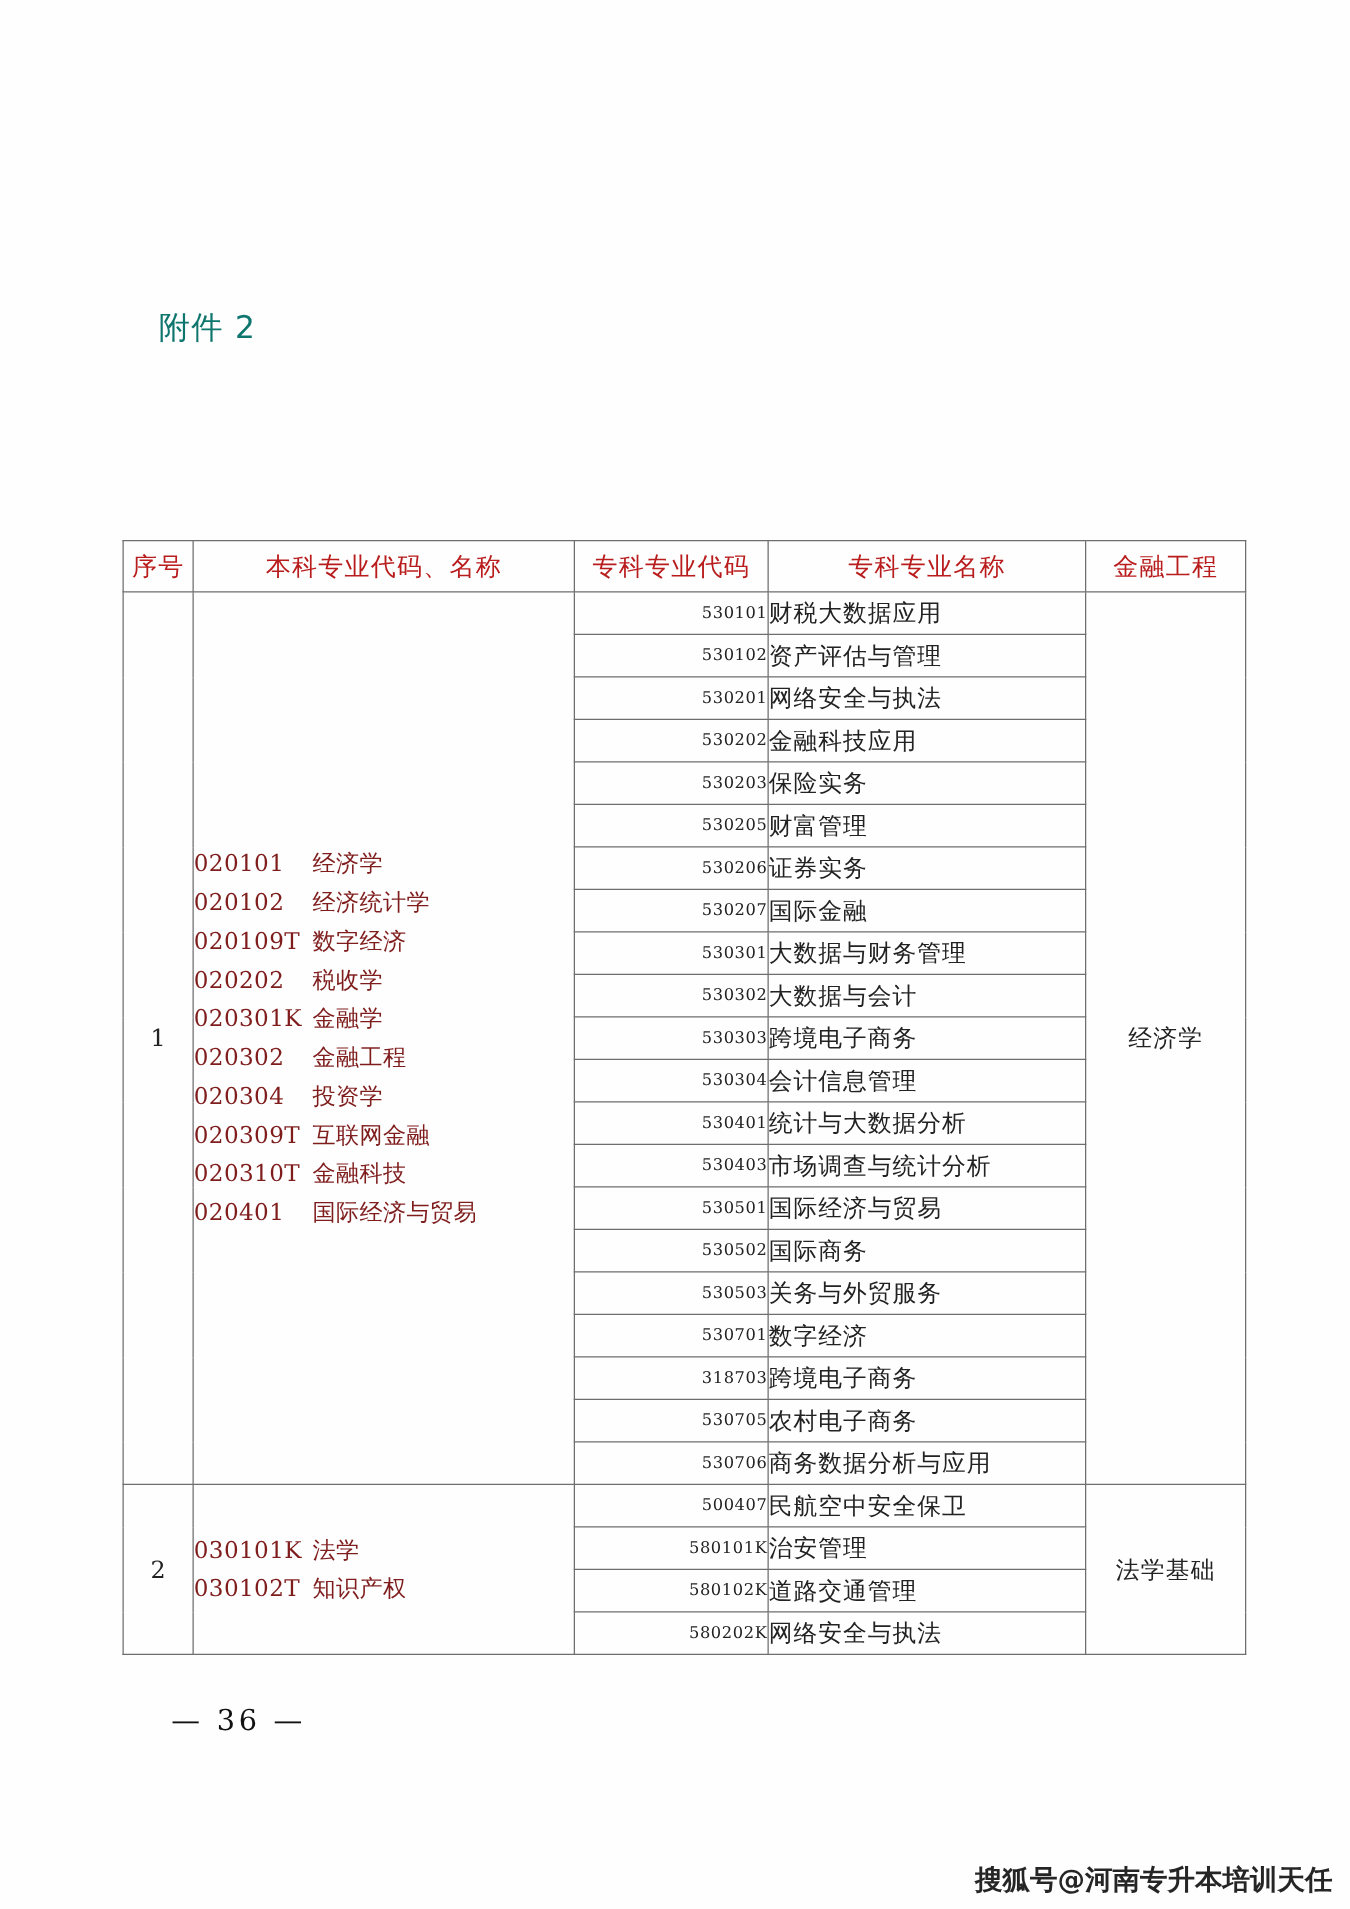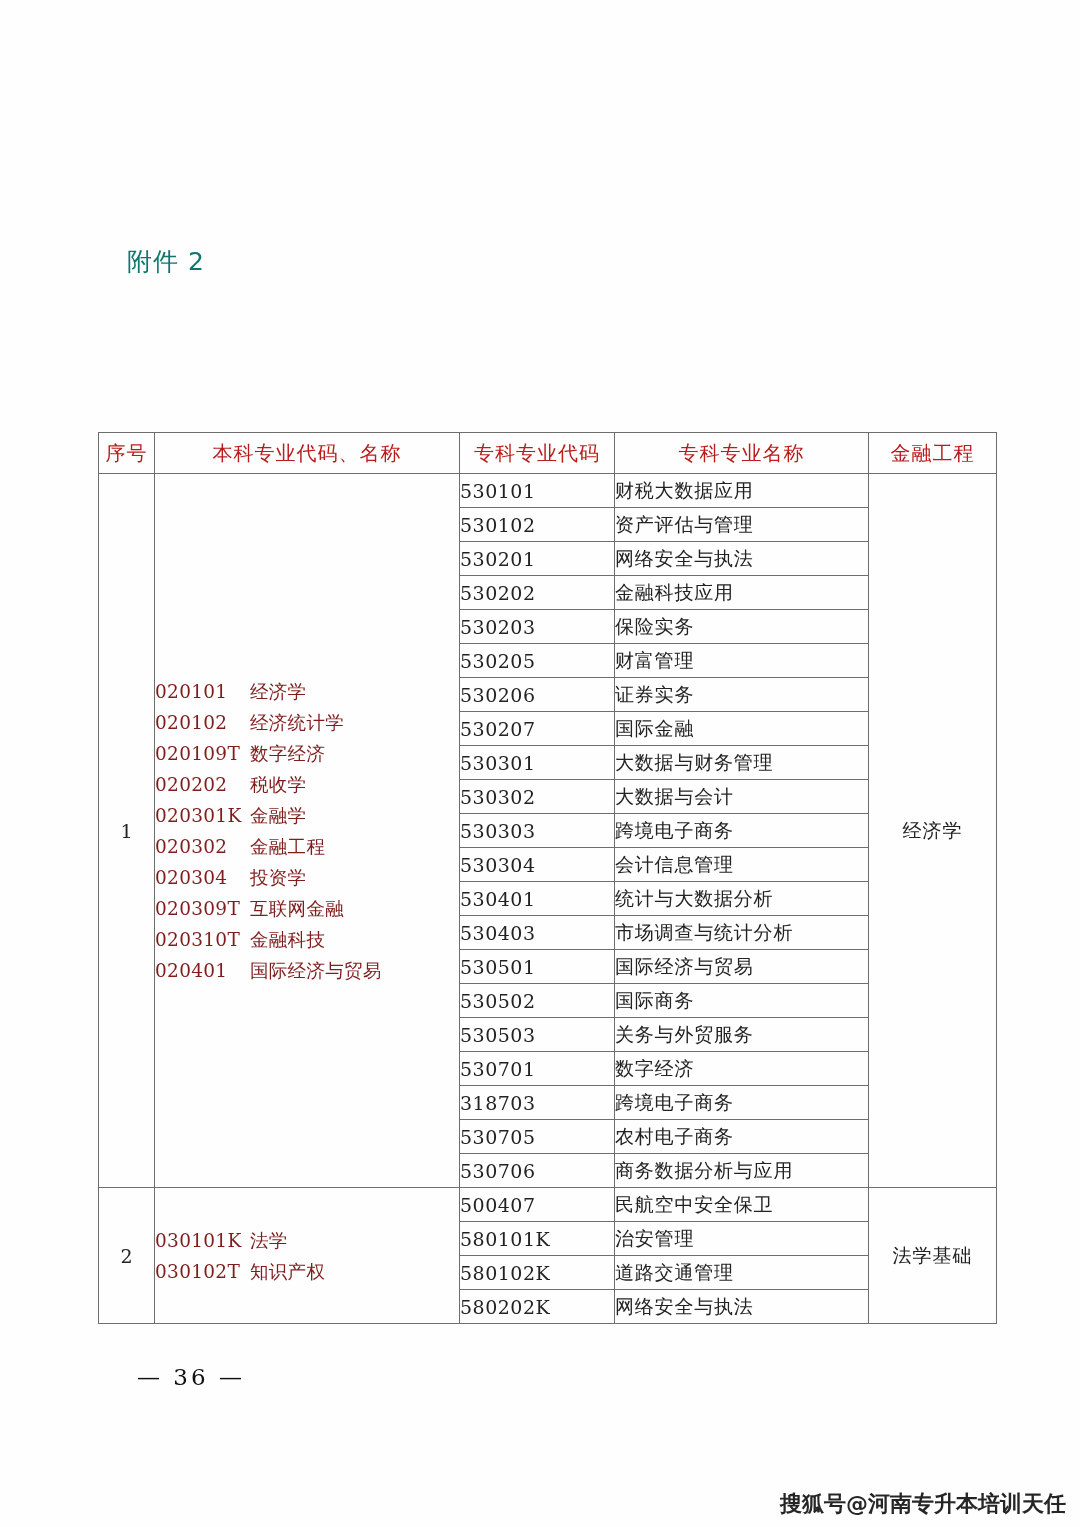--- a/index.html
+++ b/index.html
@@ -111,22 +111,22 @@
   .under-row .u-code {
     display: inline-block;
     width: 95px;
     font-family: "DejaVu Serif", "Liberation Serif", serif;
   }
   .under-row .u-name {
     display: inline-block;
   }
 
   td.code-cell {
-    text-align: left;
-    font-size: 19px;
+    text-align: right;
+    font-size: 13px;
     height: 33px;
     color: #2d2d2d;
     letter-spacing: 0.5px;
   }
   td.name-cell {
     text-align: left;
     padding-left: 12px;
     font-size: 19px;
     height: 33px;
     color: #2d2d2d;

